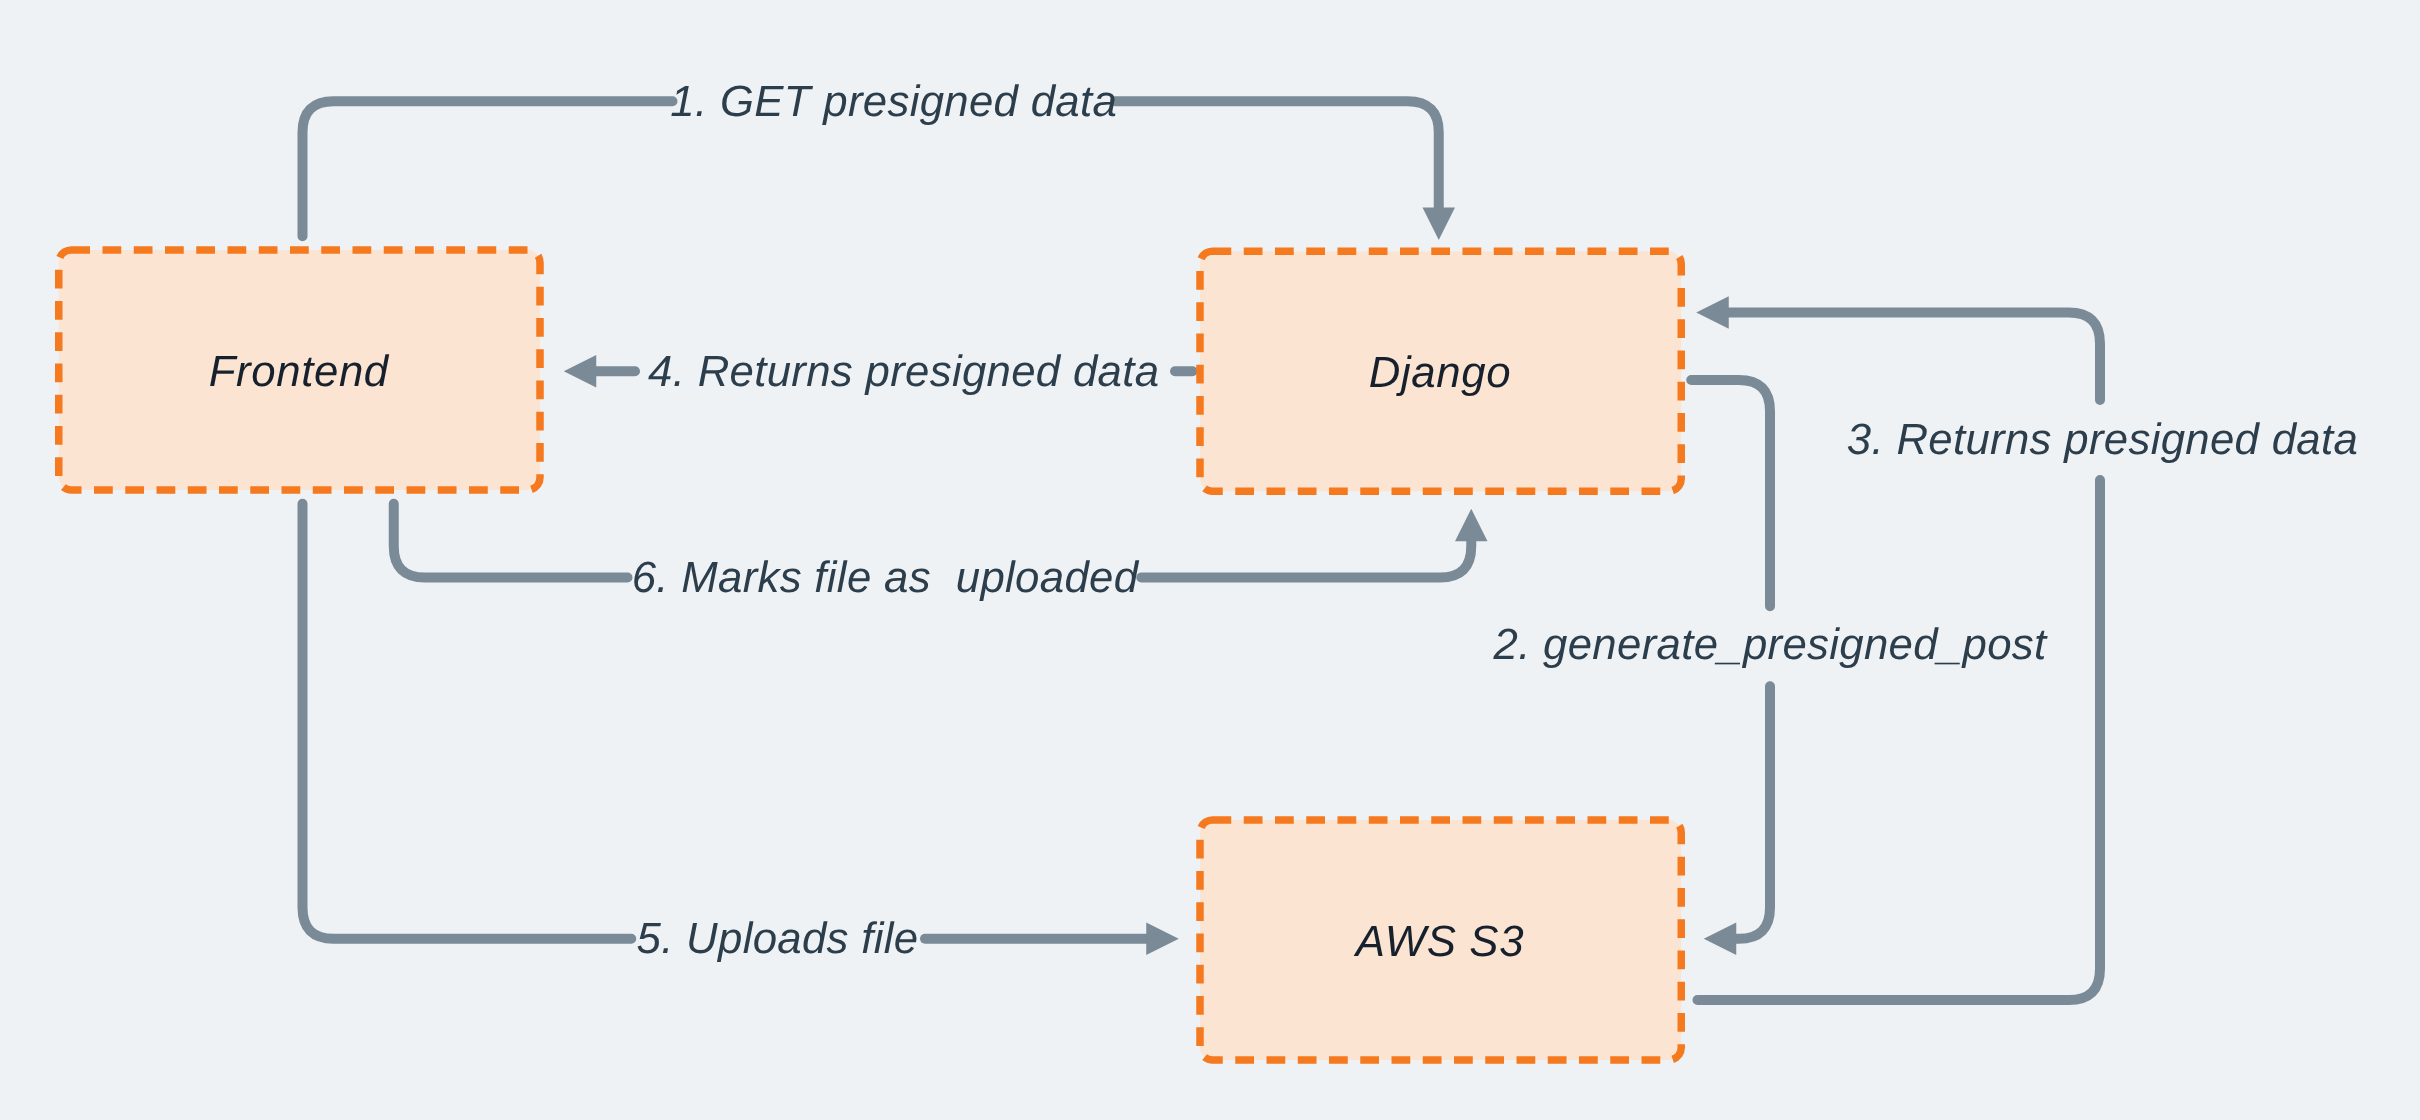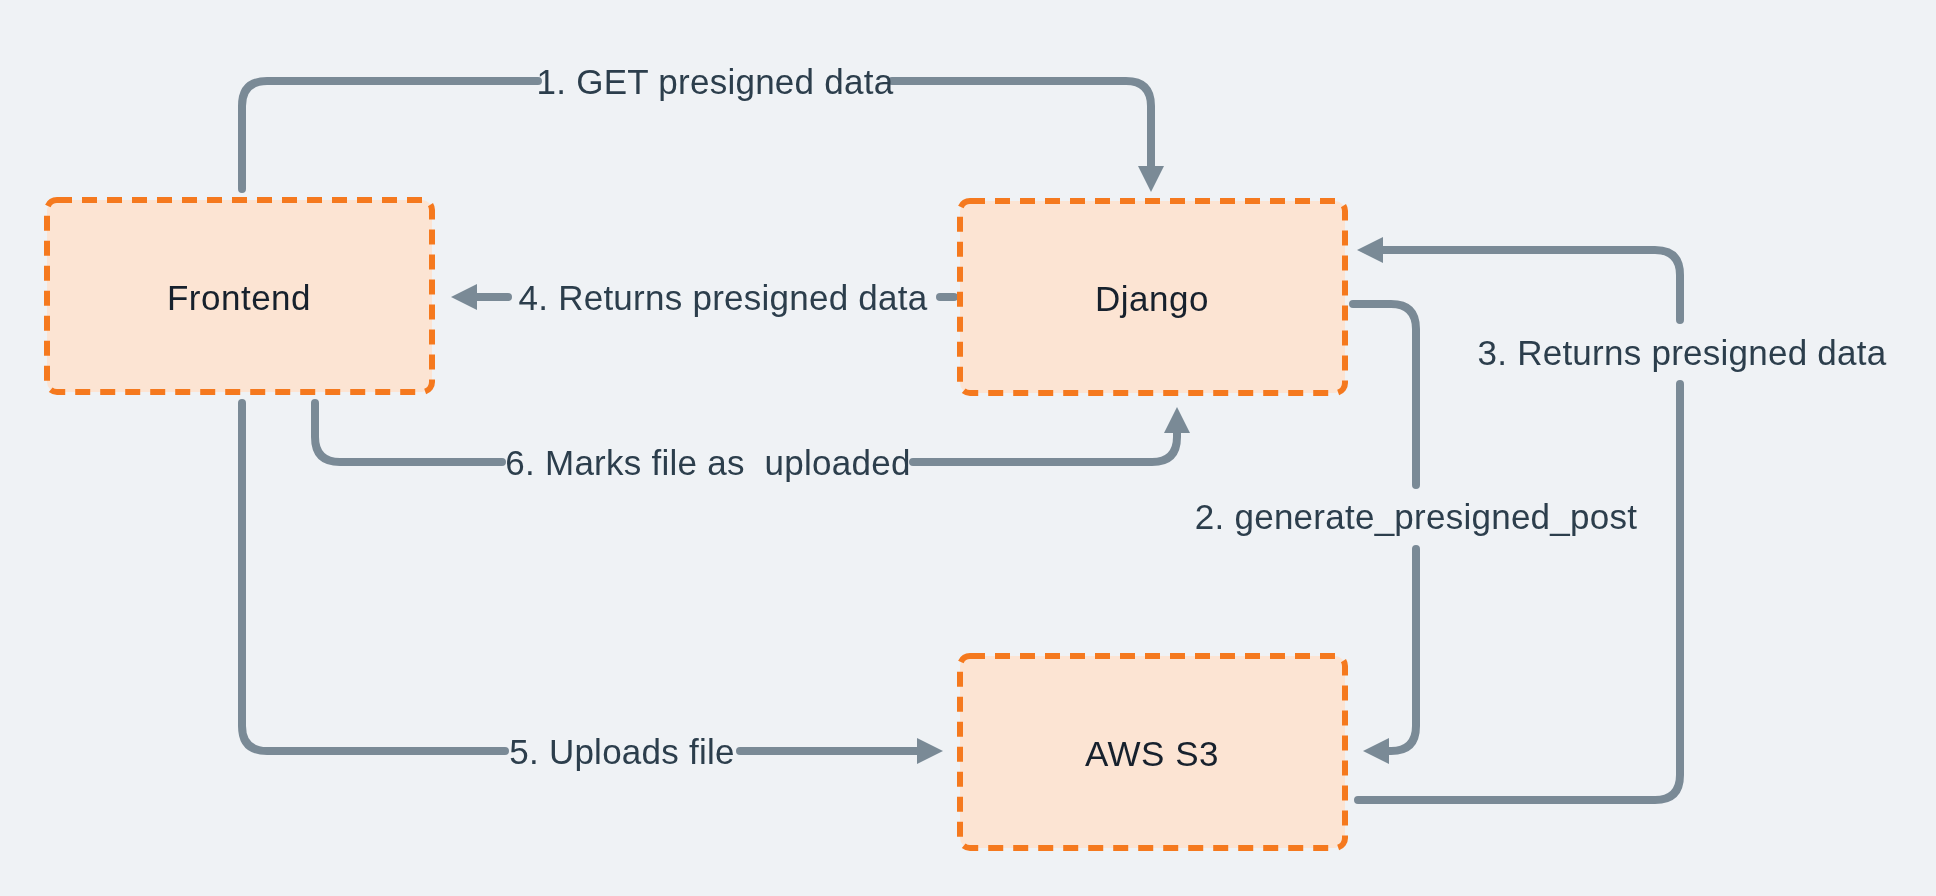--- a/index.html
+++ b/index.html
@@ -2,21 +2,21 @@
 <html><head>
 <meta charset="utf-8">
 <style>
   html, body { margin: 0; padding: 0; }
   body {
     width: 1936px; height: 896px;
     background: var(--bg, #eff2f5);
     font-family: "Liberation Sans", sans-serif;
     overflow: hidden;
   }
-  .diagram-wrap { position: relative; width: 1936px; height: 896px; }
+  .diagram-wrap { position: relative; width: 1936px; height: 896px; font-style: italic; }
   svg { display: block; }
   .node-box {
     fill: var(--node-fill, #fce4d3);
     stroke: var(--node-stroke, #f5791e);
     stroke-width: 6;
     stroke-dasharray: 15 10;
   }
   .node-label {
     fill: var(--node-text, #17212d);
     font-size: 35px;

